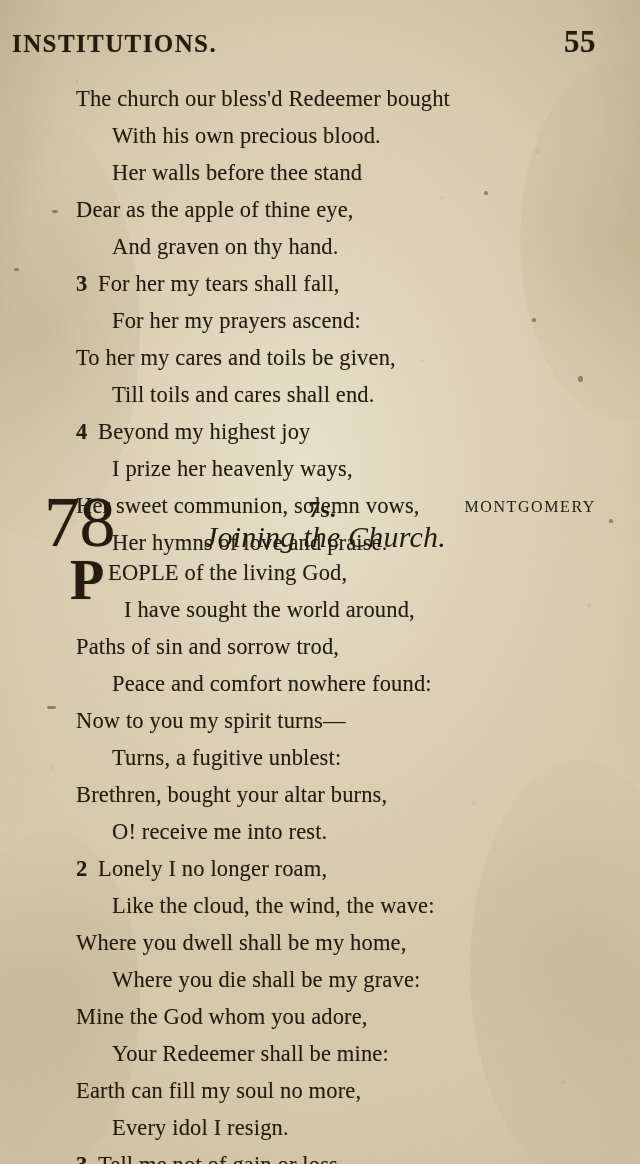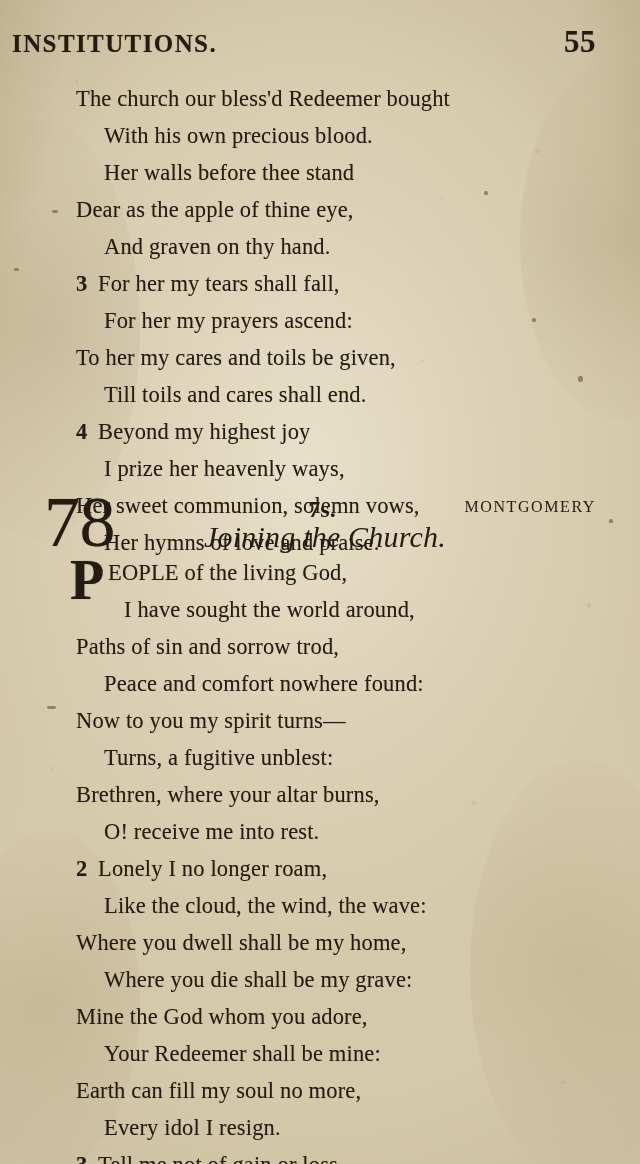--- a/index.html
+++ b/index.html
@@ -99,21 +99,21 @@
   .line {
     position: relative;
     height: 37px;
     line-height: 37px;
     font-size: 22.5px;
     letter-spacing: 0.15px;
     white-space: nowrap;
     text-shadow: 0 0 0.7px rgba(36,24,10,0.30);
   }
   .line.flush   { padding-left: 76px; }
-  .line.indent  { padding-left: 104px; }
+  .line.indent  { padding-left: 104px; margin-left: 8px; }
   .line.numbered { padding-left: 76px; }
   .line .vnum {
     display: inline-block;
     width: 22px;
     font-weight: 700;
   }
 
   
   .hymn-head {
     position: absolute;
@@ -241,21 +241,21 @@
 
     <div class="hymn-body dropcap-wrap" id="hymn-78" style="top:554px;">
       <div class="dropcap">P</div>
     <div class="stanza">
           <div class="line dc1"><span>EOPLE of the living God,</span></div>
           <div class="line dc2"><span>I have sought the world around,</span></div>
           <div class="line flush"><span>Paths of sin and sorrow trod,</span></div>
           <div class="line indent"><span>Peace and comfort nowhere found:</span></div>
           <div class="line flush"><span>Now to you my spirit turns—</span></div>
           <div class="line indent"><span>Turns, a fugitive unblest:</span></div>
-          <div class="line flush"><span>Brethren, where your altar burns,</span></div>
+          <div class="line flush"><span>Brethren, bought your altar burns,</span></div>
           <div class="line indent"><span>O! receive me into rest.</span></div>
         </div>
         <div class="stanza">
           <div class="line numbered"><span class="vnum">2</span><span>Lonely I no longer roam,</span></div>
           <div class="line indent"><span>Like the cloud, the wind, the wave:</span></div>
           <div class="line flush"><span>Where you dwell shall be my home,</span></div>
           <div class="line indent"><span>Where you die shall be my grave:</span></div>
           <div class="line flush"><span>Mine the God whom you adore,</span></div>
           <div class="line indent"><span>Your Redeemer shall be mine:</span></div>
           <div class="line flush"><span>Earth can fill my soul no more,</span></div>

